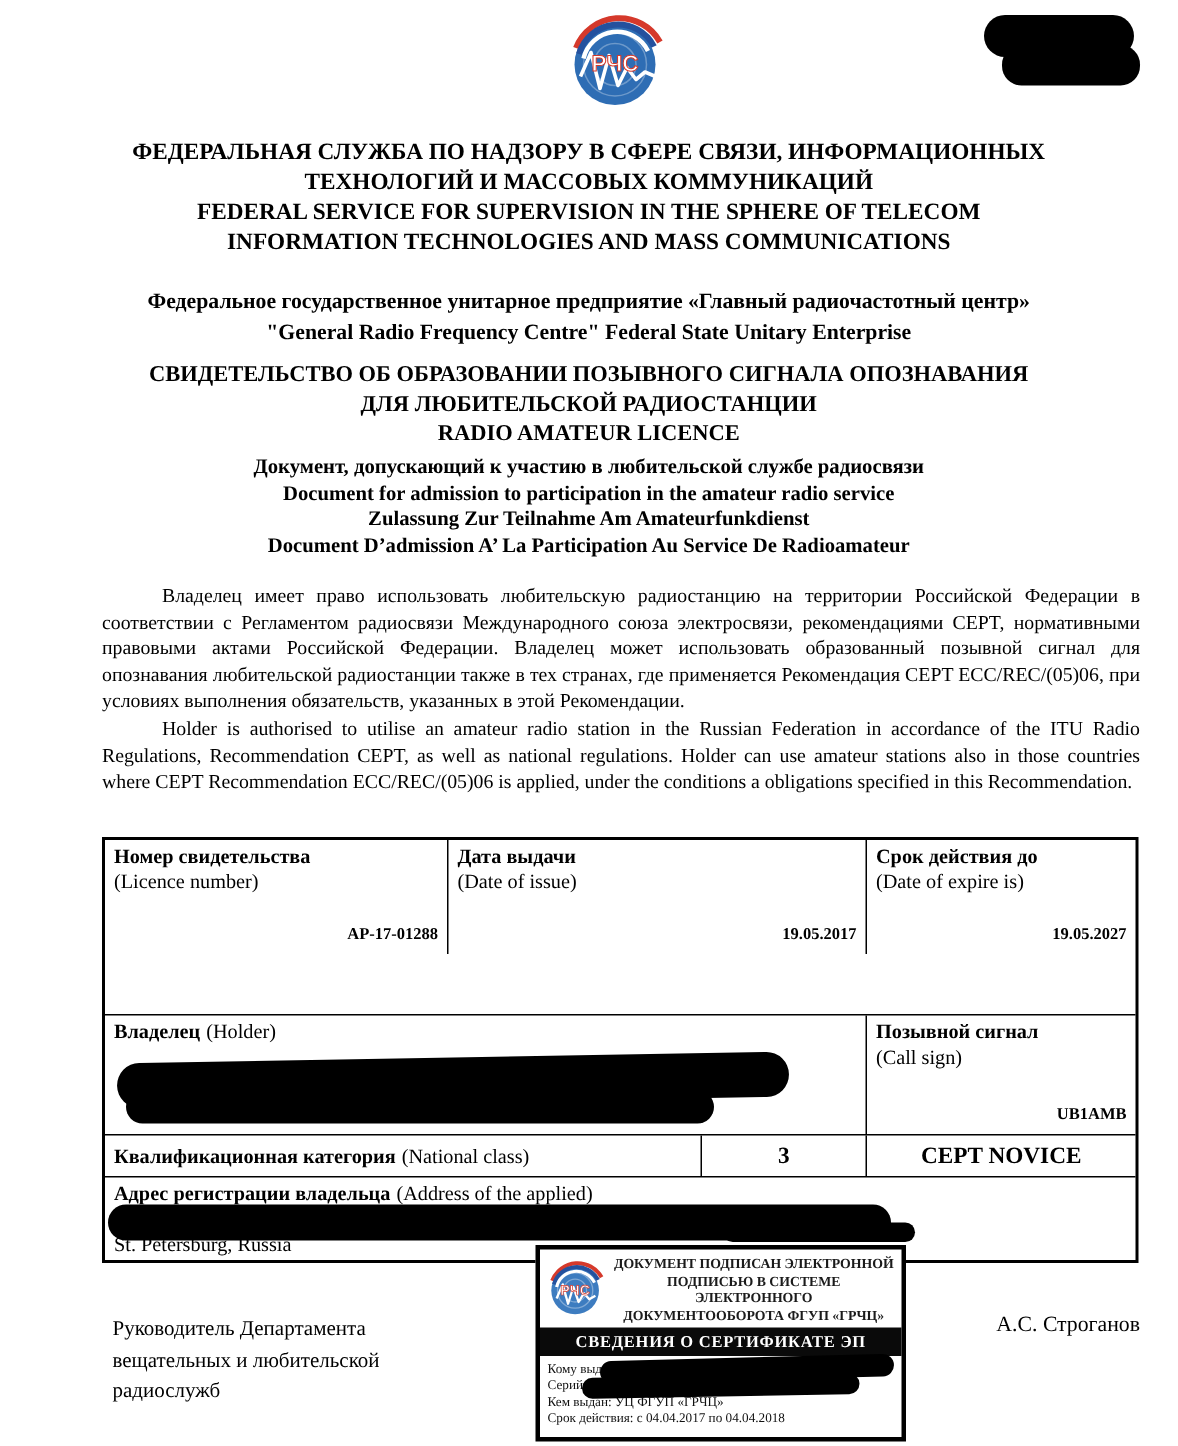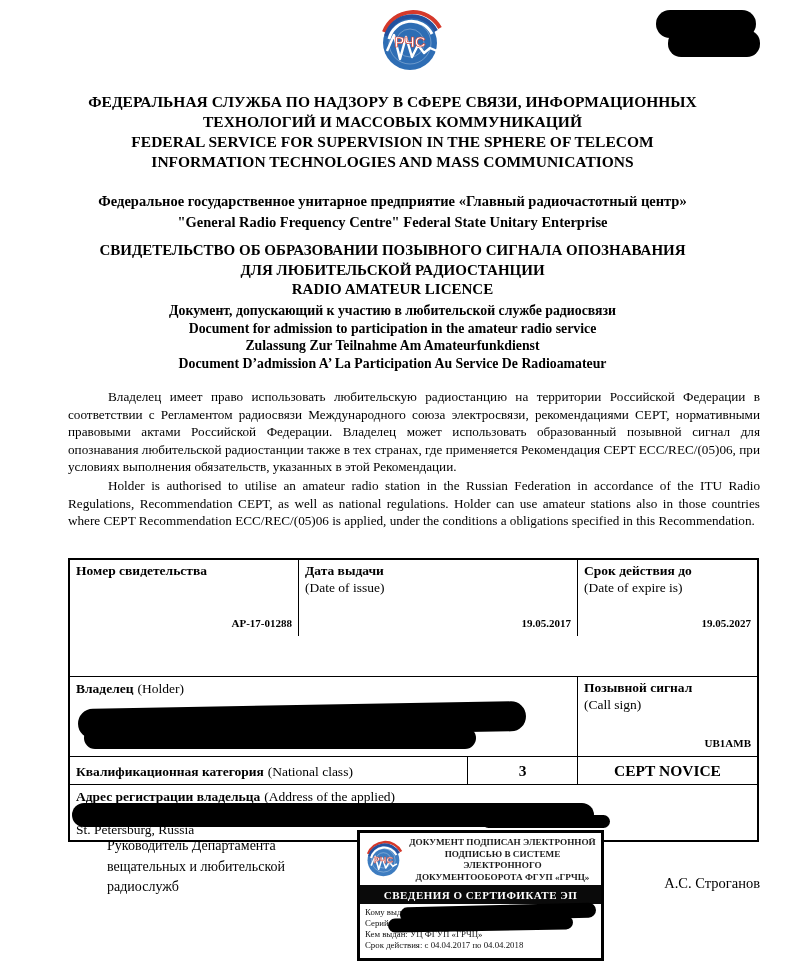--- a/index.html
+++ b/index.html
@@ -27,21 +27,21 @@
          display:flex;flex-direction:column;position:relative;}
   .tcell:first-child{border-left:none;}
   .lbl{font-weight:bold;font-size:13.5px;line-height:17px;}
   .sub{font-weight:normal;font-size:13.5px;line-height:17px;}
   .val{font-weight:bold;font-size:11px;text-align:right;margin-top:auto;padding-bottom:5px;}
   .val-mid{font-weight:bold;font-size:15.5px;text-align:center;}
 
   .redact{position:absolute;background:#000;}
 
   
-  .signer{left:75px;top:836px;width:230px;font-size:14px;line-height:20.5px;margin-left:32px;}
+  .signer{left:75px;top:877px;width:230px;font-size:14px;line-height:20.5px;}
   .signer-name{left:580px;top:875px;width:180px;text-align:right;font-size:14.5px;}
 
   
   .stamp{left:357px;top:830px;width:247px;height:131px;border:3px solid #000;
          box-sizing:border-box;background:#fff;}
   .stamp-top{display:flex;align-items:center;gap:3px;padding:4px 3px 2px 4px;height:46px;}
   .stamp-signed{flex:1;font-weight:bold;font-size:9.2px;line-height:11.5px;
                 text-align:center;color:#1b1b1b;font-family:"Liberation Serif",serif;}
   .stamp-bar{background:#0a0a0a;color:#fff;font-weight:bold;font-size:11px;
              text-align:center;padding:4px 0 3px 0;letter-spacing:.5px;}
@@ -94,20 +94,21 @@
   </div>
 
   <div class="abs para" style="top:388px;">Владелец имеет право использовать любительскую радиостанцию на территории Российской Федерации в соответствии с Регламентом радиосвязи Международного союза электросвязи, рекомендациями CEPT, нормативными правовыми актами  Российской Федерации. Владелец может использовать образованный позывной сигнал для опознавания любительской  радиостанции также в тех странах, где применяется Рекомендация CEPT ECC/REC/(05)06, при условиях выполнения обязательств, указанных в этой Рекомендации.</div>
   <div class="abs para" style="top:477px;">Holder is authorised to utilise an amateur radio station in the Russian Federation in accordance of the ITU Radio Regulations, Recommendation CEPT, as well as national regulations. Holder can use amateur stations also in those countries where CEPT Recommendation ECC/REC/(05)06 is applied, under the conditions a obligations specified in this Recommendation.</div>
 
   <div class="abs lic-table">
 
     <div class="trow" style="height:76px;">
       <div class="tcell" style="width:228px;">
         <div class="lbl">Номер свидетельства</div>
+        <div class="sub">(Licence number)</div>
         <div class="val">АР-17-01288</div>
       </div>
       <div class="tcell" style="width:279px;">
         <div class="lbl">Дата выдачи</div>
         <div class="sub">(Date of issue)</div>
         <div class="val">19.05.2017</div>
       </div>
       <div class="tcell" style="flex:1;">
         <div class="lbl">Срок действия до</div>
         <div class="sub">(Date of expire is)</div>

